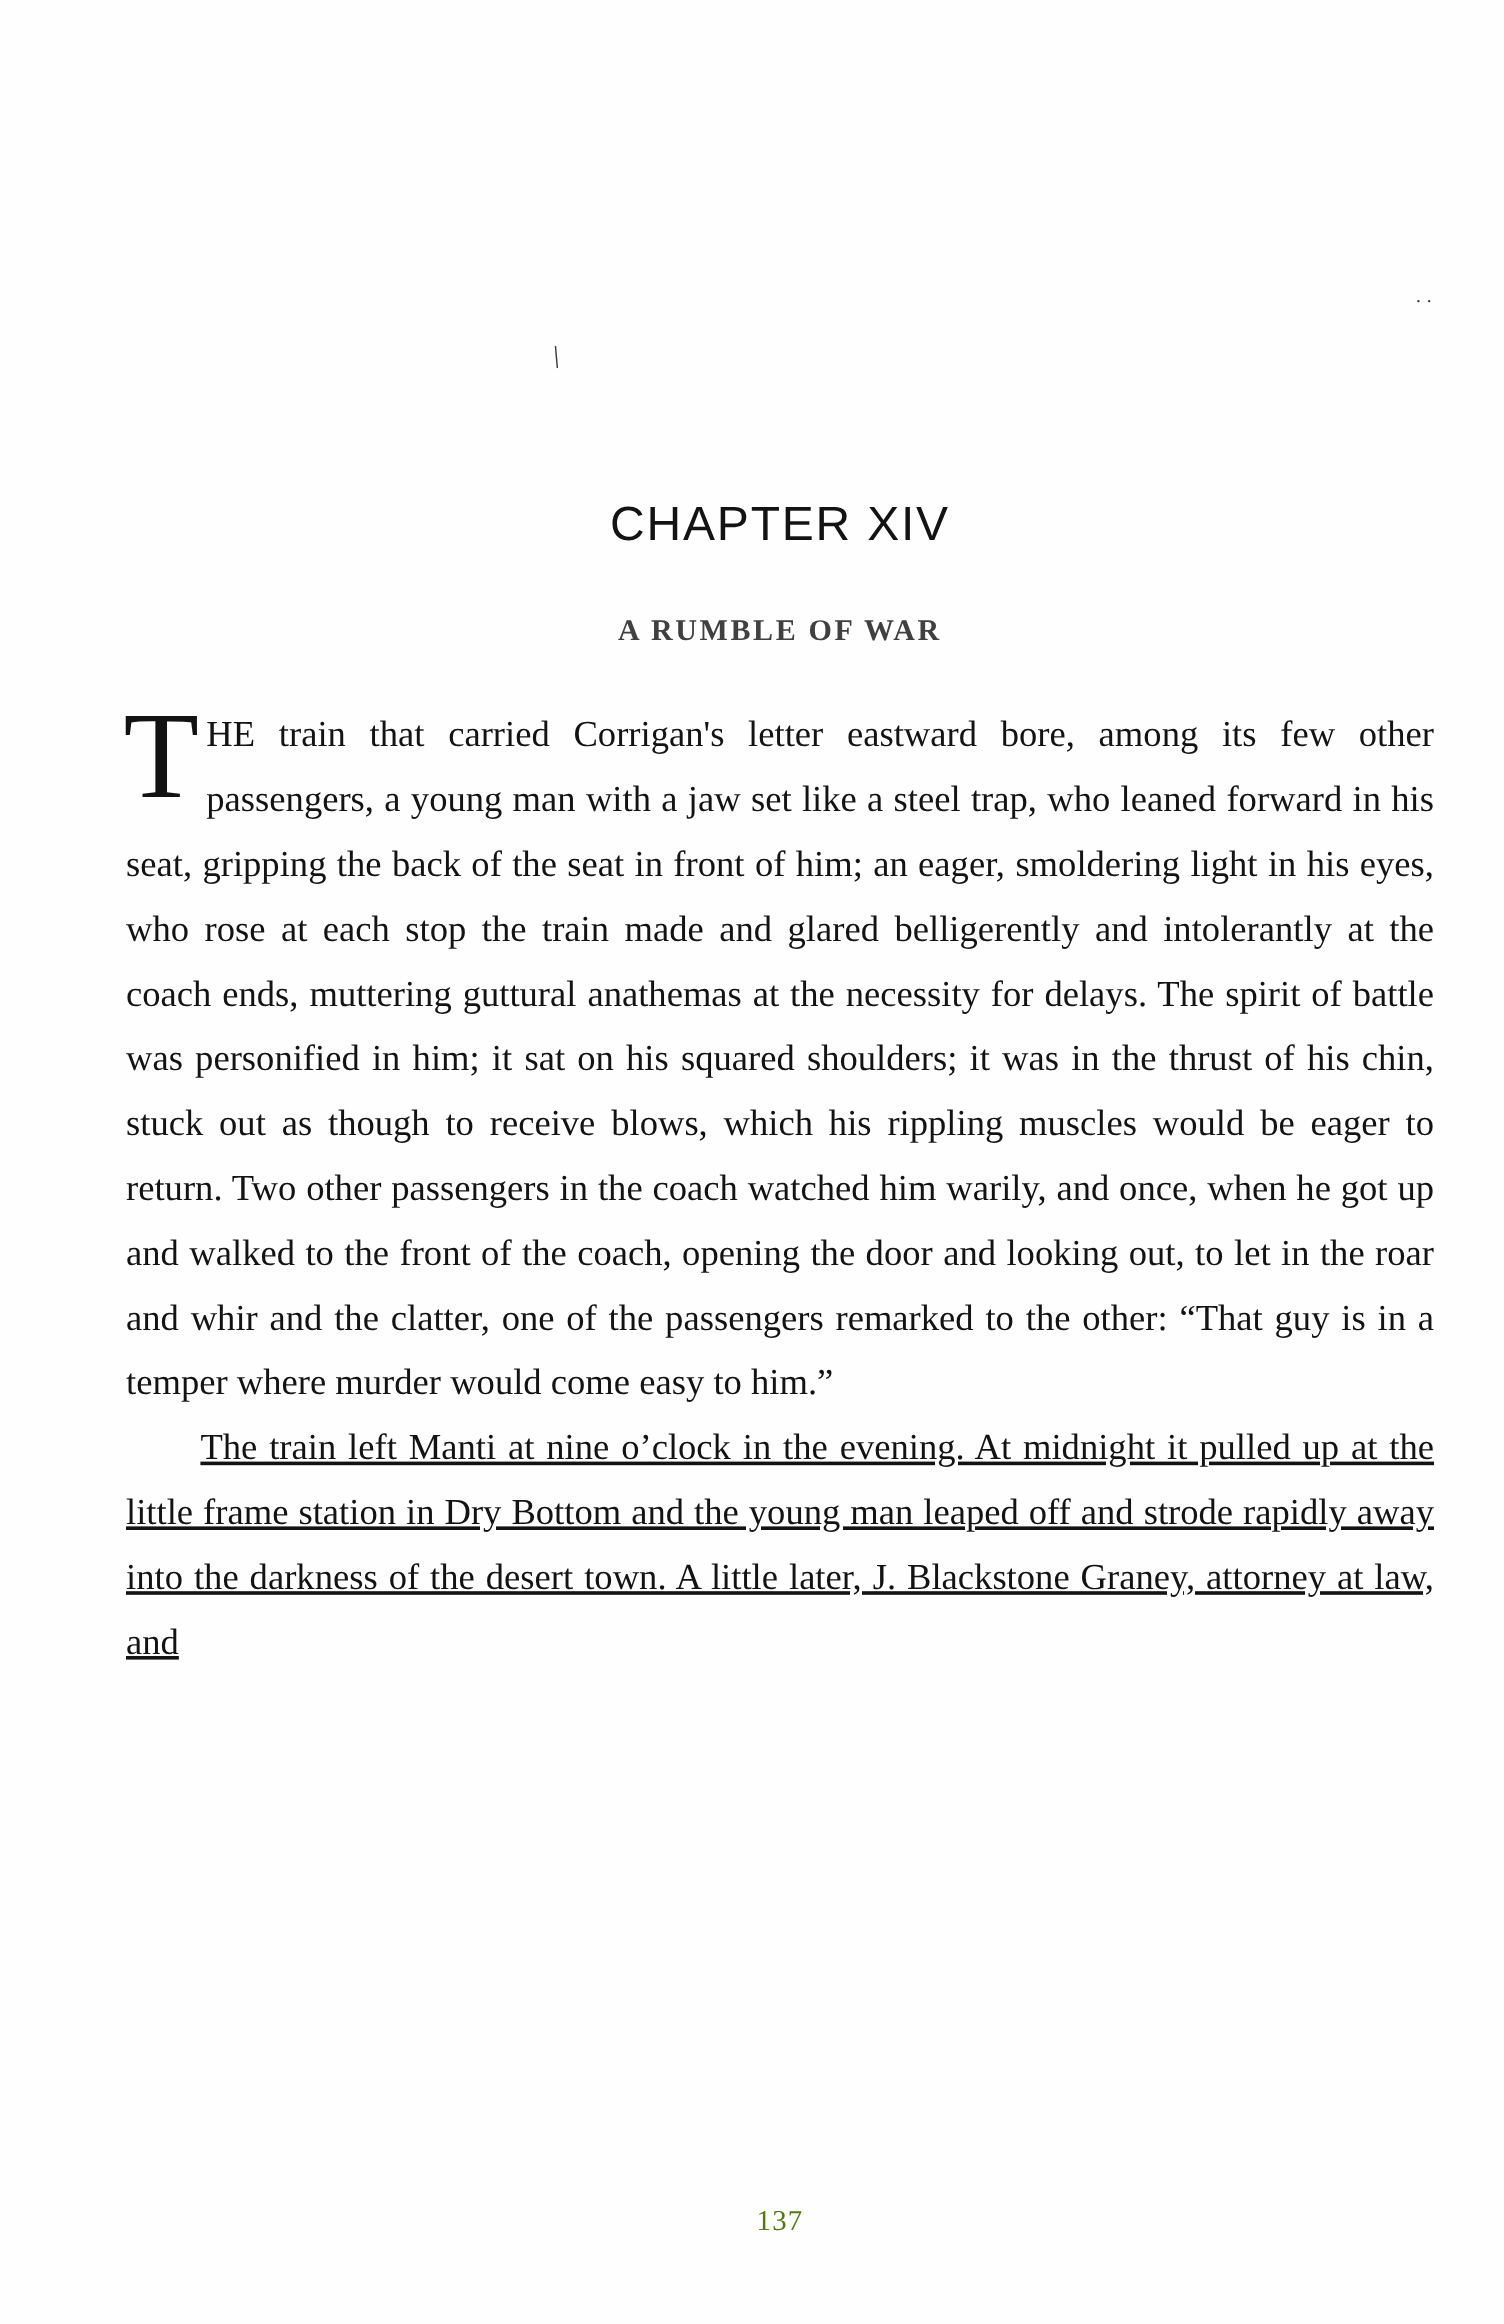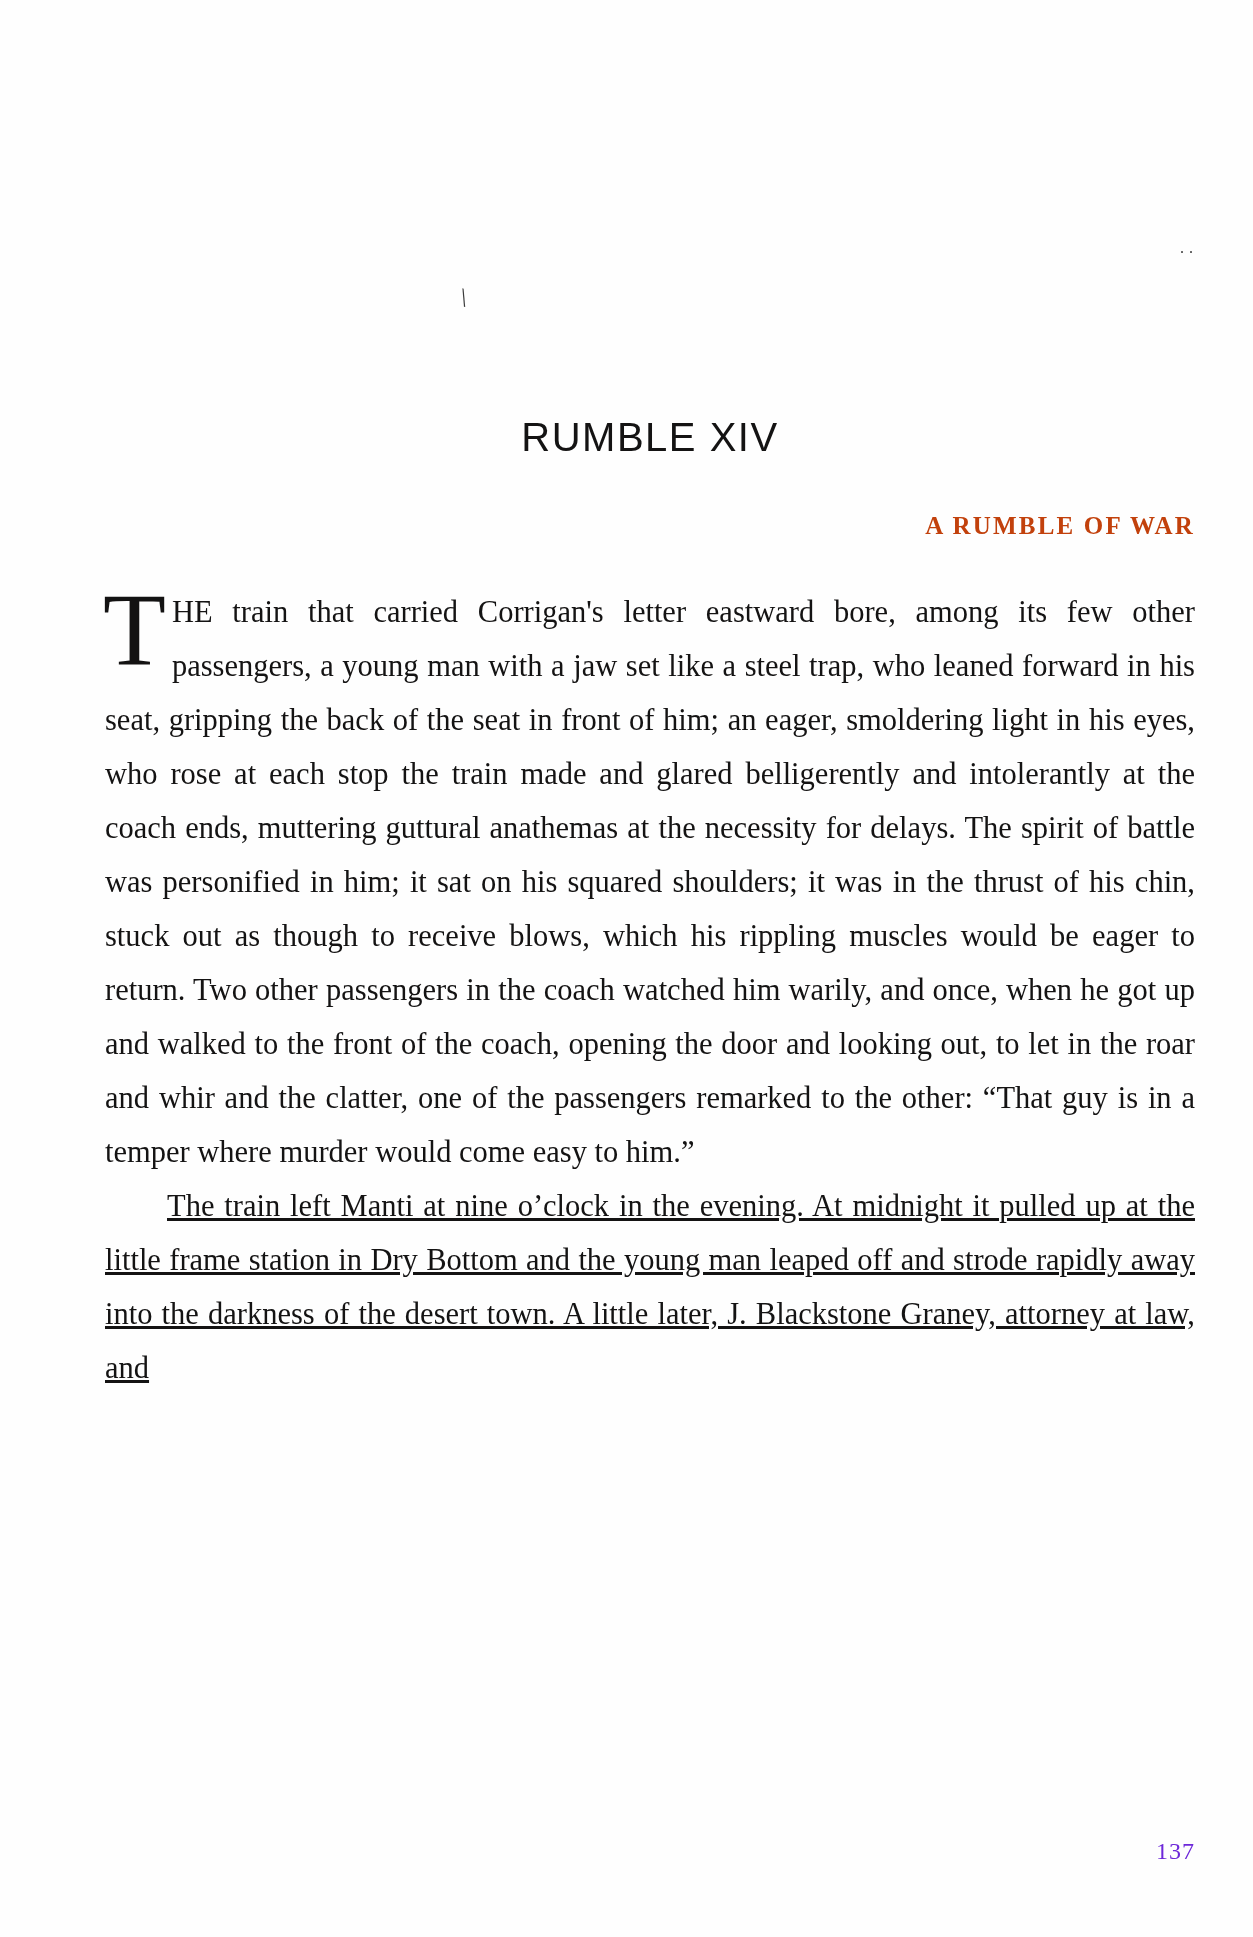--- a/index.html
+++ b/index.html
@@ -51,26 +51,26 @@
     letter-spacing: 1.5px;
     font-family: "Liberation Sans", sans-serif;
     font-weight: 400;
     color: #141313;
   }
   .chapter-subtitle {
     position: absolute;
     left: 0;
     top: 512px;
     width: 1090px;
-    text-align: right;
+    text-align: center;
     font-size: 25px;
     letter-spacing: 2.2px;
     font-family: "Liberation Serif", serif;
     font-weight: 700;
-    color: #c2410c;
+    color: #404040;
   }
 
   .body-block {
     position: absolute;
     left: 0;
     top: 585px;
     width: 1090px;
   }
 
   .para {
@@ -101,37 +101,37 @@
     padding-top: 4px;
     margin-left: -2px;
     color: #131212;
   }
 
   .folio {
     position: absolute;
     left: 0;
     top: 1838px;
     width: 1090px;
-    text-align: right;
+    text-align: center;
     font-size: 24px;
     letter-spacing: 1px;
     font-family: "Liberation Serif", serif;
-    color: #6d28d9;
+    color: #4d7c0f;
   }
 </style>
 </head>
 <body>
 
 <div class="page">
   <div class="page-inner">
 
     <div class="stray-mark mark-a">\</div>
     <div class="stray-mark mark-b">..</div>
 
-    <div class="chapter-title">RUMBLE XIV</div>
+    <div class="chapter-title">CHAPTER XIV</div>
     <div class="chapter-subtitle">A RUMBLE OF WAR</div>
 
     <div class="body-block">
       <p class="para first"><span class="dropcap">T</span><span>HE train that carried Corrigan's letter eastward bore, among its few other passengers, a young man with a jaw set like a steel trap, who leaned forward in his seat, gripping the back of the seat in front of him; an eager, smoldering light in his eyes, who rose at each stop the train made and glared belligerently and intolerantly at the coach ends, muttering guttural anathemas at the necessity for delays.  The spirit of battle was personified in him; it sat on his squared shoulders; it was in the thrust of his chin, stuck out as though to receive blows, which his rippling muscles would be eager to return.  Two other passengers in the coach watched him warily, and once, when he got up and walked to the front of the coach, opening the door and looking out, to let in the roar and whir and the clatter, one of the passengers remarked to the other:  “That guy is in a temper where murder would come easy to him.”</span></p>
       <p class="para second"><span>The train left Manti at nine o’clock in the evening. At midnight it pulled up at the little frame station in Dry Bottom and the young man leaped off and strode rapidly away into the darkness of the desert town.  A little later, J. Blackstone Graney, attorney at law, and</span></p>
     </div>
 
     <div class="folio">137</div>
   </div>
 </div>

